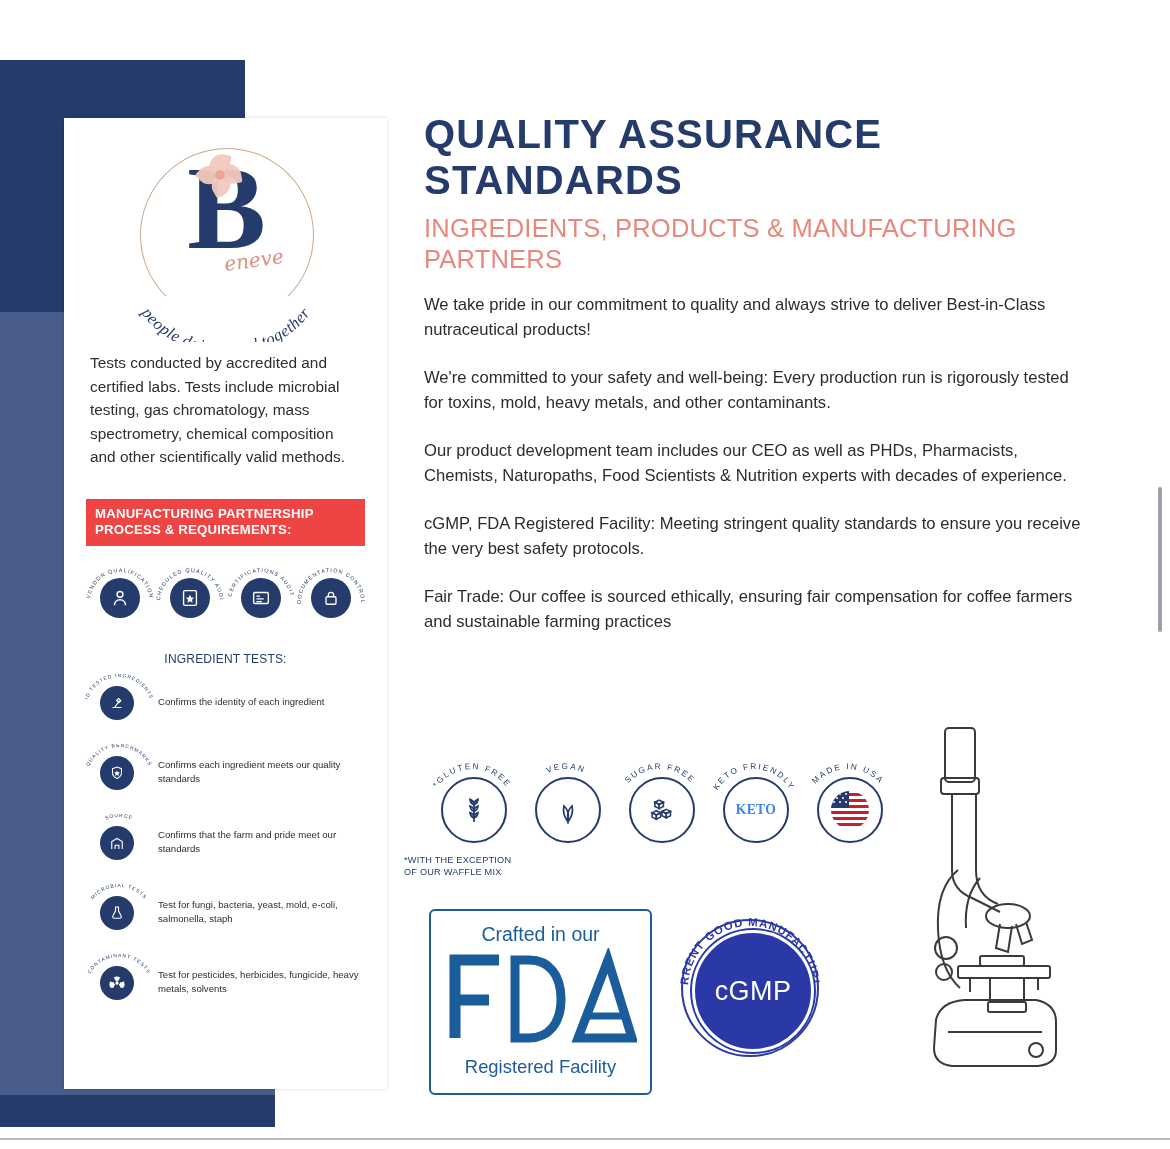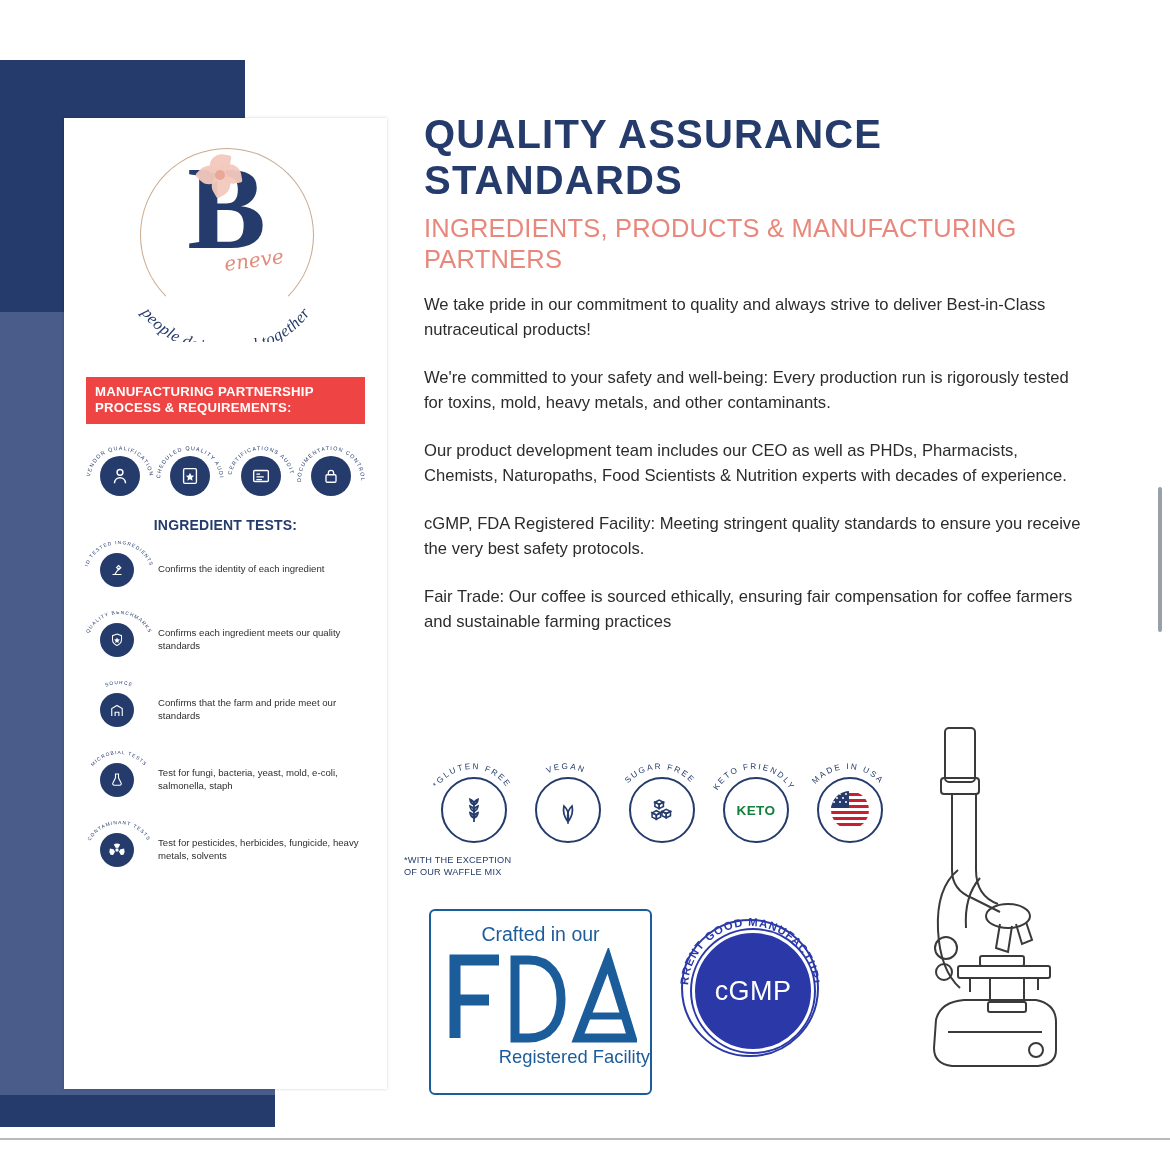--- a/index.html
+++ b/index.html
@@ -165,25 +165,25 @@
   .circ svg { display: block; }
   .circ-arc { position: absolute; left: 0; top: 0; width: 68px; height: 62px; }
   .circ-arc text {
     font-family: "Liberation Sans", sans-serif;
     font-size: 5.4px;
     letter-spacing: 1.1px;
     fill: #243b6b;
   }
   
   .ing-title {
-    margin: 15px 0 6px 0;
+    margin: 28px 0 6px 0;
     text-align: center;
     color: #243b6b;
-    font-weight: 700;
-    font-size: 14px;
+    font-weight: 400;
+    font-size: 12px;
     letter-spacing: .2px;
   }
   .ing-list { margin: 8px 18px 0 18px; }
   .ing-row {
     display: flex;
     align-items: center;
     margin-bottom: 14px;
     min-height: 52px;
   }
   .ing-badge { position: relative; width: 74px; height: 56px; flex: 0 0 74px; }
@@ -247,21 +247,22 @@
   .seal-arc text {
     font-family: "Liberation Sans", sans-serif;
     font-size: 8.2px;
     letter-spacing: 1.9px;
     fill: #243b6b;
   }
   .keto-word {
     font-weight: 700;
     font-size: 13.6px;
     letter-spacing: .4px;
-    color: #15803d;
+    color: #3b82f6;
+    font-family: Liberation Serif, serif;
   }
   .waffle-note {
     position: absolute;
     left: 404px; top: 855px;
     font-size: 9.2px;
     line-height: 11.8px;
     color: #243b6b;
     letter-spacing: .2px;
   }
   
@@ -278,24 +279,24 @@
     text-align: center;
     color: #1b5c9b;
     font-size: 19.5px;
   }
   .fda-logo {
     margin: 2px auto 0 auto;
     width: 192px; height: 96px;
     color: #1b5c9b;
   }
   .fda-bot {
-    text-align: right;
+    text-align: center;
     color: #1b5c9b;
     font-size: 18.4px;
-    margin-top: 2px;
+    margin-top: 12px;
   }
   
   .cgmp {
     position: absolute;
     left: 670px; top: 908px;
     width: 160px; height: 160px;
   }
   .cgmp-inner {
     position: absolute;
     left: 22px; top: 22px;
@@ -355,20 +356,21 @@
       </div>
       <div class="logo-script">eneve</div>
       <svg class="logo-arc" viewBox="0 0 240 60">
         <defs>
           <path id="tagArc" d="M 24,6 A 98,82 0 0 0 216,6"></path>
         </defs>
         <text><textPath href="#tagArc" startOffset="50%" text-anchor="middle">people doing good together</textPath></text>
       </svg>
     </div>
 
+    <div class="card-intro">Tests conducted by accredited and certified labs. Tests include microbial testing, gas chromatology, mass spectrometry, chemical composition and other scientifically valid methods.</div>
 
     <div class="banner">MANUFACTURING PARTNERSHIP PROCESS &amp; REQUIREMENTS:</div>
 
     <div class="icon-row">
 
       <div class="circ-item">
         <svg class="circ-arc" viewBox="0 0 68 62">
           <defs>
               <path id="pa0" d="M 4,40 A 30,30 0 0 1 64,40"></path>
             </defs>

